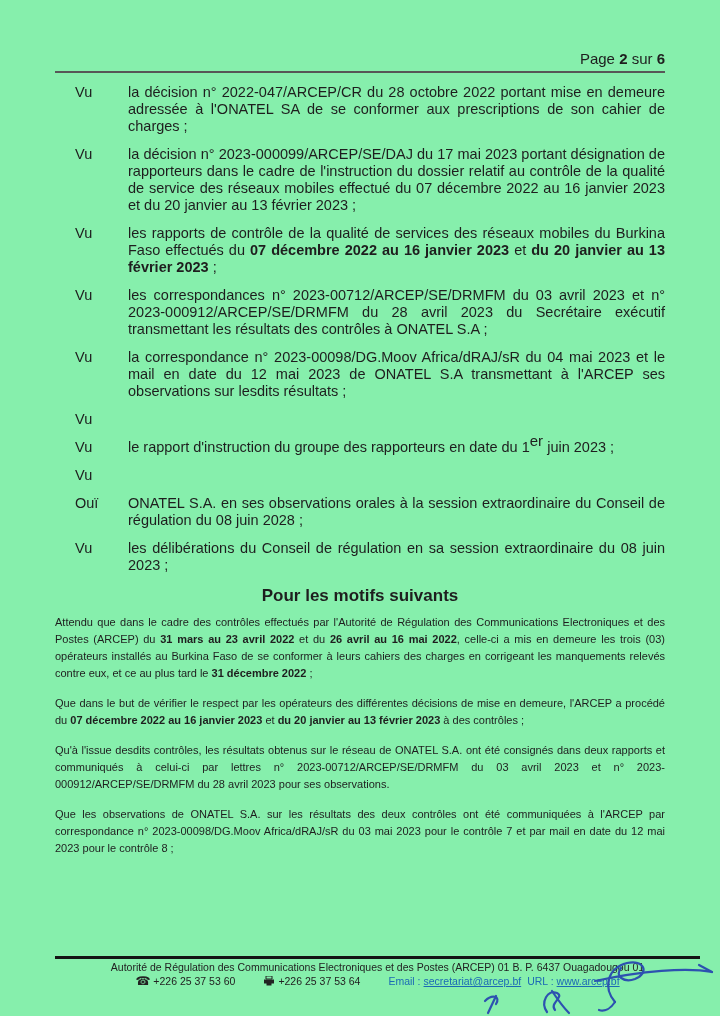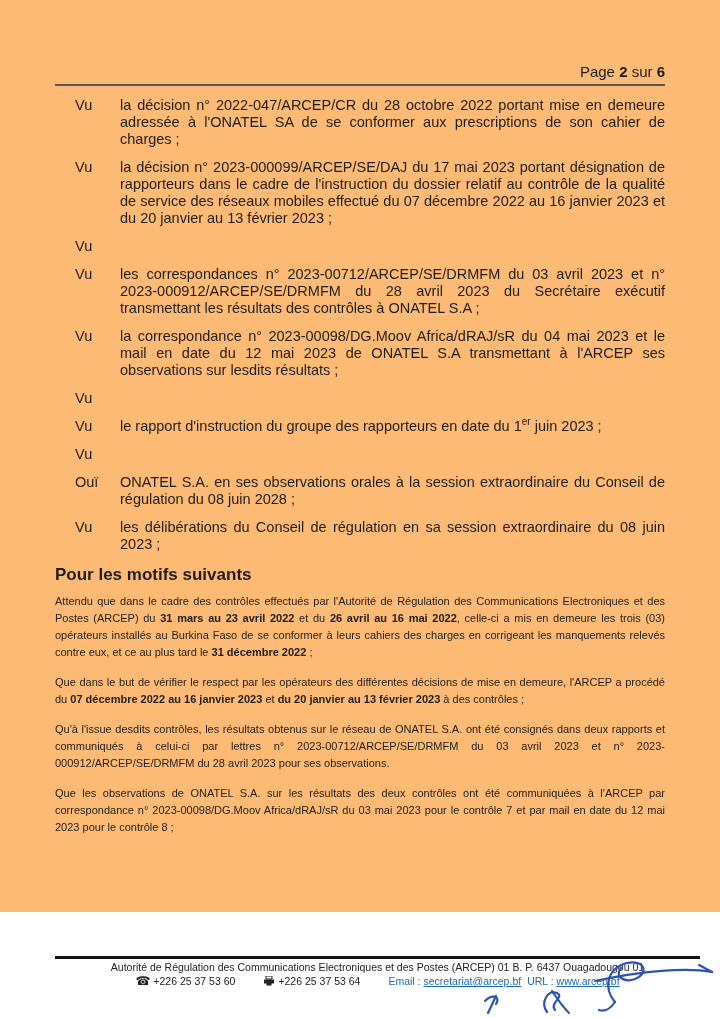--- a/index.html
+++ b/index.html
@@ -1,37 +1,37 @@
 <!DOCTYPE html>
 <html lang="fr" style="--text-ink: #1e1e1e; --link-blue: #1b6ab5; --ink-blue: #2d52b0;"><head>
 <meta charset="utf-8">
 <style>
   html,body{margin:0;padding:0;background:#ffffff;}
   body{width:720px;height:1018px;overflow:hidden;
        font-family:"Liberation Sans","DejaVu Sans",sans-serif;
        color:var(--text-ink,#1e1e1e);}
-  .page{position:relative;width:720px;height:912px;box-sizing:border-box;
-        padding:63px 55px 0 55px;background:#fdba74;}
+  .page{position:relative;width:720px;height:1016px;box-sizing:border-box;
+        padding:50px 55px 0 55px;background:#86efac;}
 
   
   .hdr{border-bottom:2px solid #575757;padding-bottom:3px;margin-bottom:11px;
        text-align:right;font-size:15px;line-height:18px;}
   .hdr b{font-weight:bold;}
 
   
   .vu-list{}
-  .vu-row{display:flex;margin-bottom:11px;font-size:14.5px;line-height:17px;}
+  .vu-row{display:flex;margin-bottom:11px;font-size:14.5px;line-height:17px;gap:8px;}
   .vu-label{margin-left:20px;width:45px;flex:0 0 45px;}
   .vu-text{flex:1;text-align:justify;}
 
   b, .vu-text b, .para b{font-weight:bold;}
-  sup{font-size:10px;line-height:0;}
+  sup{font-size:15px;line-height:0;}
 
   
-  .motifs{ text-align:left;font-weight:bold;font-size:17px;line-height:21px;
+  .motifs{ text-align:center;font-weight:bold;font-size:17px;line-height:21px;
            margin:3px 0 8px 0;}
 
   
   .para{font-size:11px;line-height:17px;text-align:justify;margin:0 0 13px 0;}
 
   
   .footer{position:absolute;left:55px;top:956px;width:645px;
           border-top:3px solid #141414;padding-top:2px;text-align:center;}
   .f1{font-size:10.5px;line-height:13px;color:#222;}
   .f2{font-size:10.5px;line-height:14px;color:#222;display:flex;
@@ -58,20 +58,21 @@
       <div class="vu-row">
         <div class="vu-label">Vu</div>
         <div class="vu-text"><span>la décision n° 2022-047/ARCEP/CR du 28 octobre 2022 portant mise en demeure adressée à l'ONATEL SA de se conformer aux prescriptions de son cahier de charges ;</span></div>
       </div>
       <div class="vu-row">
         <div class="vu-label">Vu</div>
         <div class="vu-text"><span>la décision n° 2023-000099/ARCEP/SE/DAJ du 17 mai 2023 portant désignation de rapporteurs dans le cadre de l'instruction du dossier relatif au contrôle de la qualité de service des réseaux mobiles effectué du 07 décembre 2022 au 16 janvier 2023 et du 20 janvier au 13 février 2023 ;</span></div>
       </div>
       <div class="vu-row">
         <div class="vu-label">Vu</div>
+        <div class="vu-text"><span>les rapports de contrôle de la qualité de services des réseaux mobiles du Burkina Faso effectués du </span><b>07 décembre 2022 au 16 janvier 2023</b><span> et </span><b>du 20 janvier au 13 février 2023</b><span> ;</span></div>
       </div>
       <div class="vu-row">
         <div class="vu-label">Vu</div>
         <div class="vu-text"><span>les correspondances n° 2023-00712/ARCEP/SE/DRMFM du 03 avril 2023 et n° 2023-000912/ARCEP/SE/DRMFM du 28 avril 2023 du Secrétaire exécutif transmettant les résultats des contrôles à ONATEL S.A ;</span></div>
       </div>
       <div class="vu-row">
         <div class="vu-label">Vu</div>
         <div class="vu-text"><span>la correspondance n° 2023-00098/DG.Moov Africa/dRAJ/sR du 04 mai 2023 et le mail en date du 12 mai 2023 de ONATEL S.A transmettant à l'ARCEP ses observations sur lesdits résultats ;</span></div>
       </div>
       <div class="vu-row">

